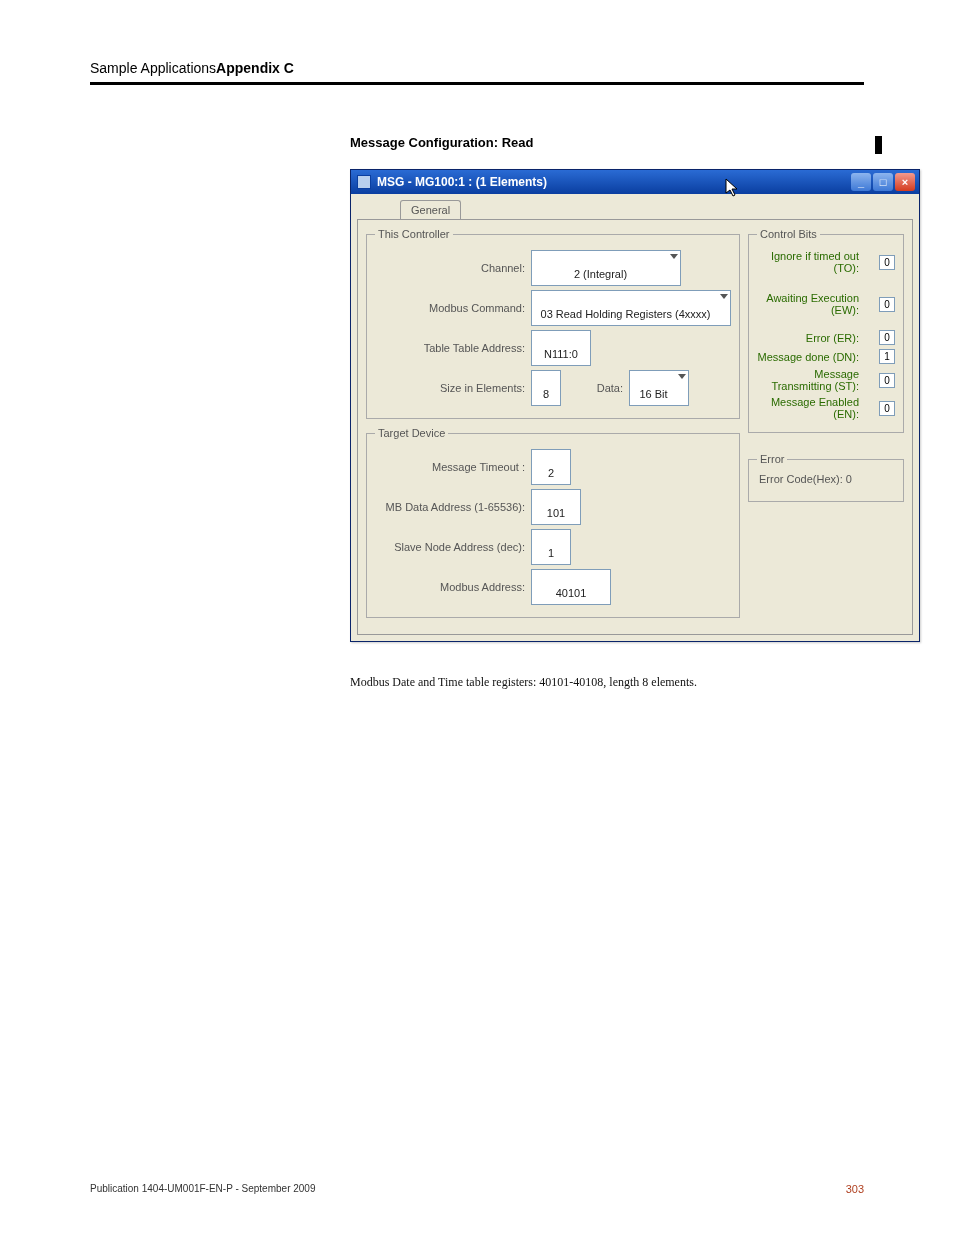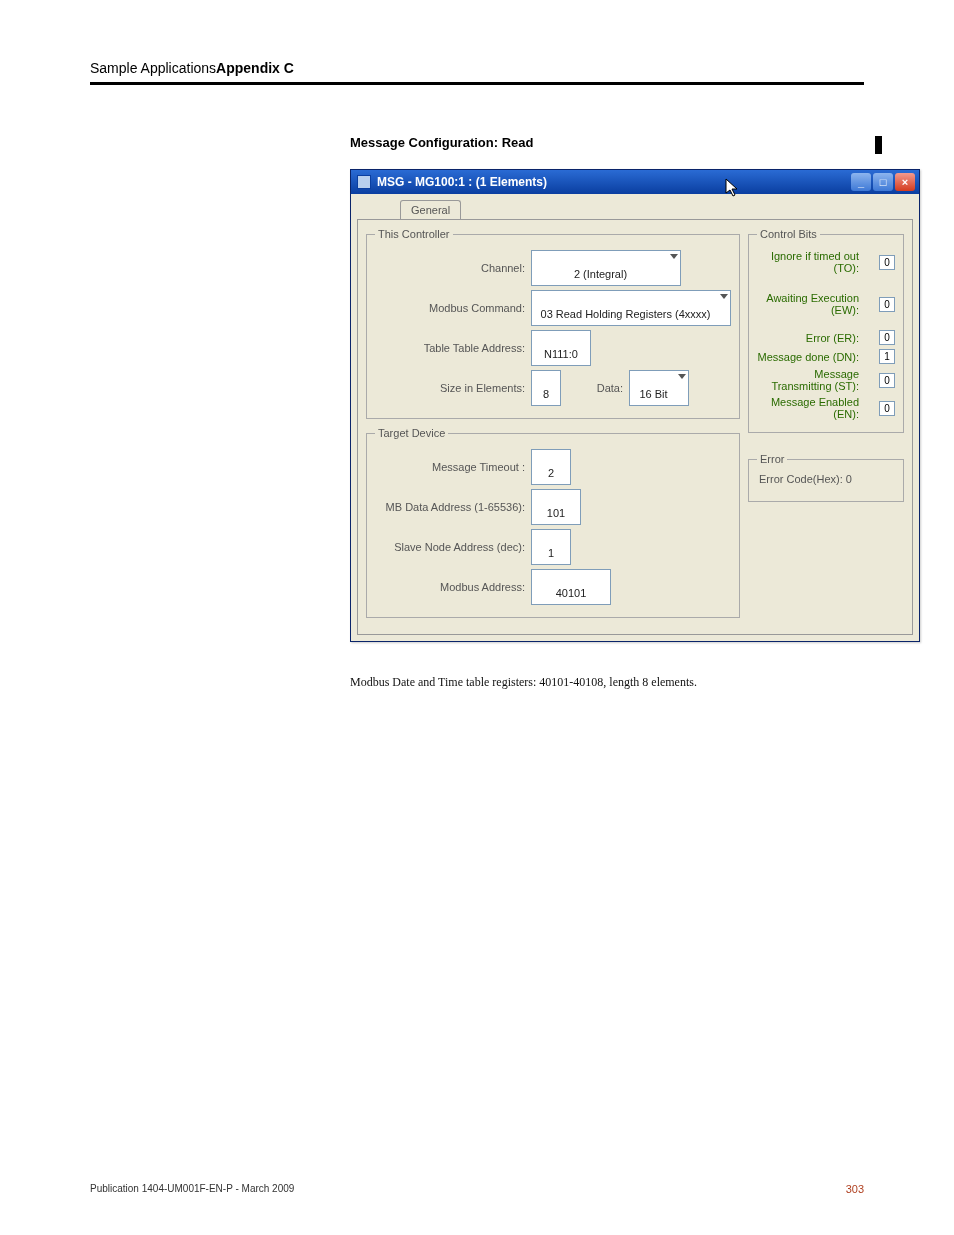--- a/index.html
+++ b/index.html
@@ -163,16 +163,16 @@
     </div>
   </div>
 
   <svg class="cursor" width="16" height="20">
     <path d="M1 1 L1 15 L5 12 L8 18 L10 17 L7 11 L12 11 Z" fill="#fff" stroke="#000" stroke-width="1"></path>
   </svg>
 
   <div class="note">Modbus Date and Time table registers:  40101-40108, length 8 elements.</div>
 
   <div class="footer">
-    <span>Publication 1404-UM001F-EN-P - March 2009</span>
+    <span>Publication 1404-UM001F-EN-P - September 2009</span>
     <span class="pg">303</span>
   </div>
 </div>
 
 </body></html>

